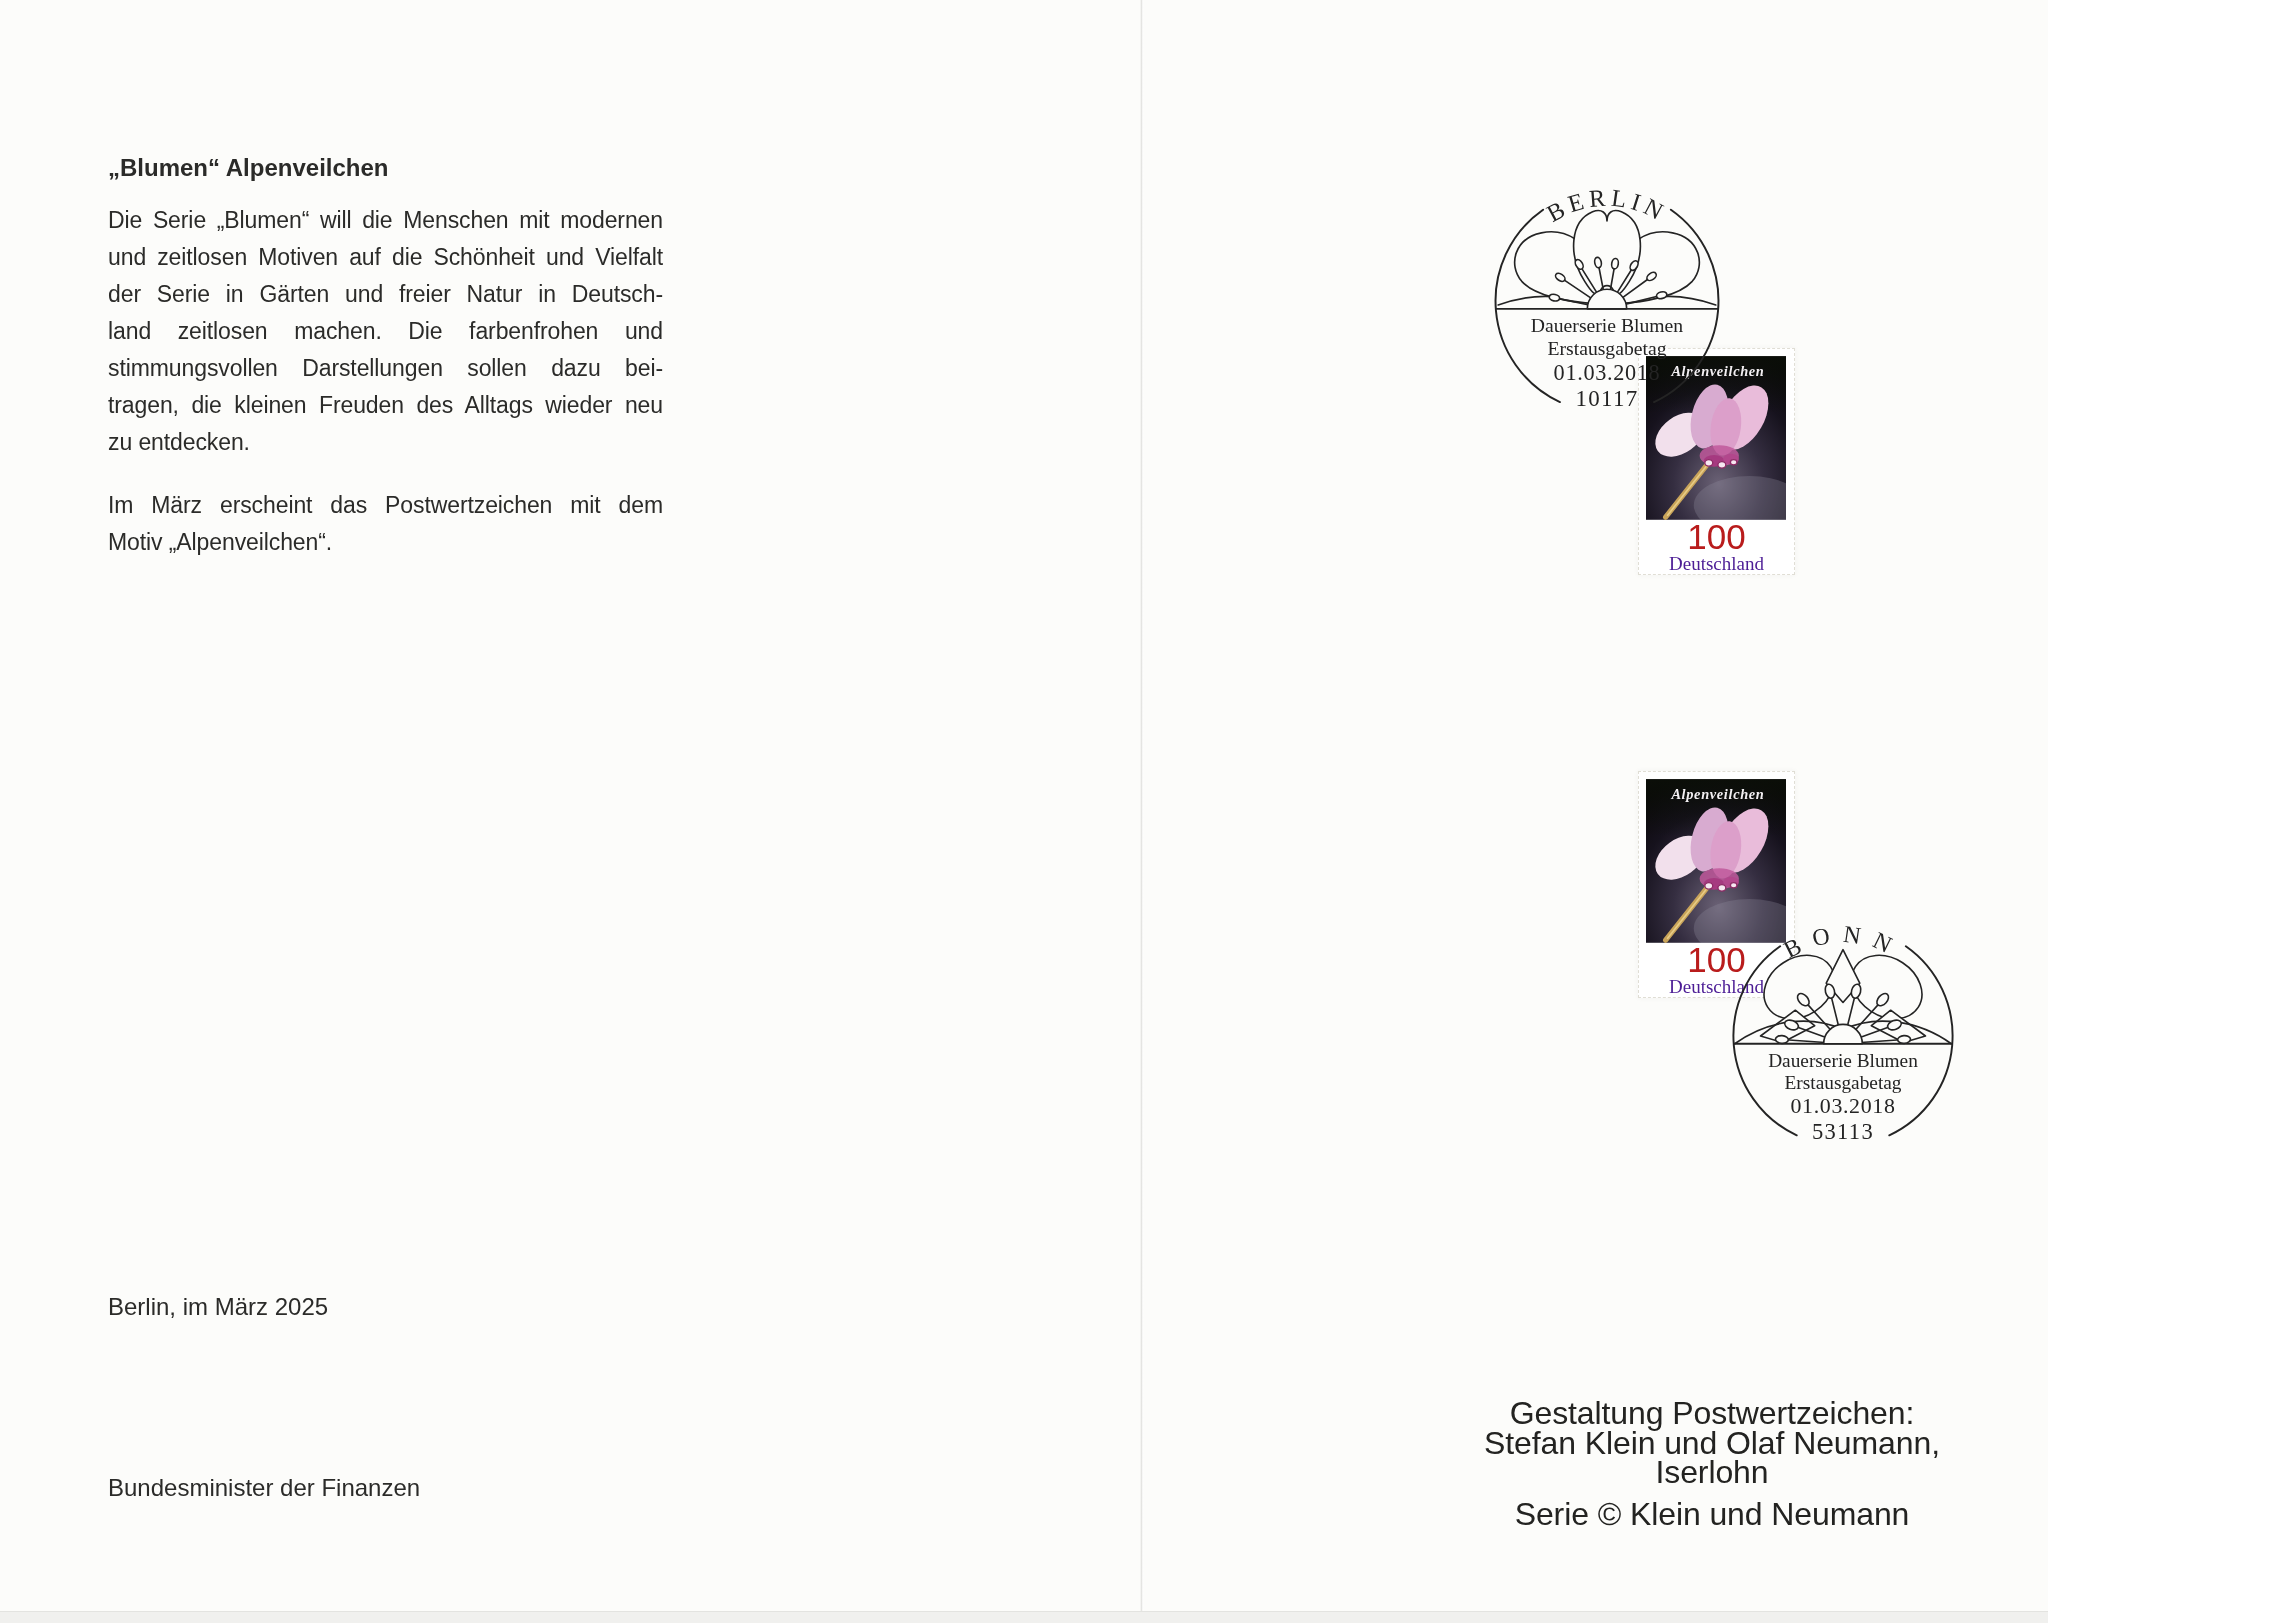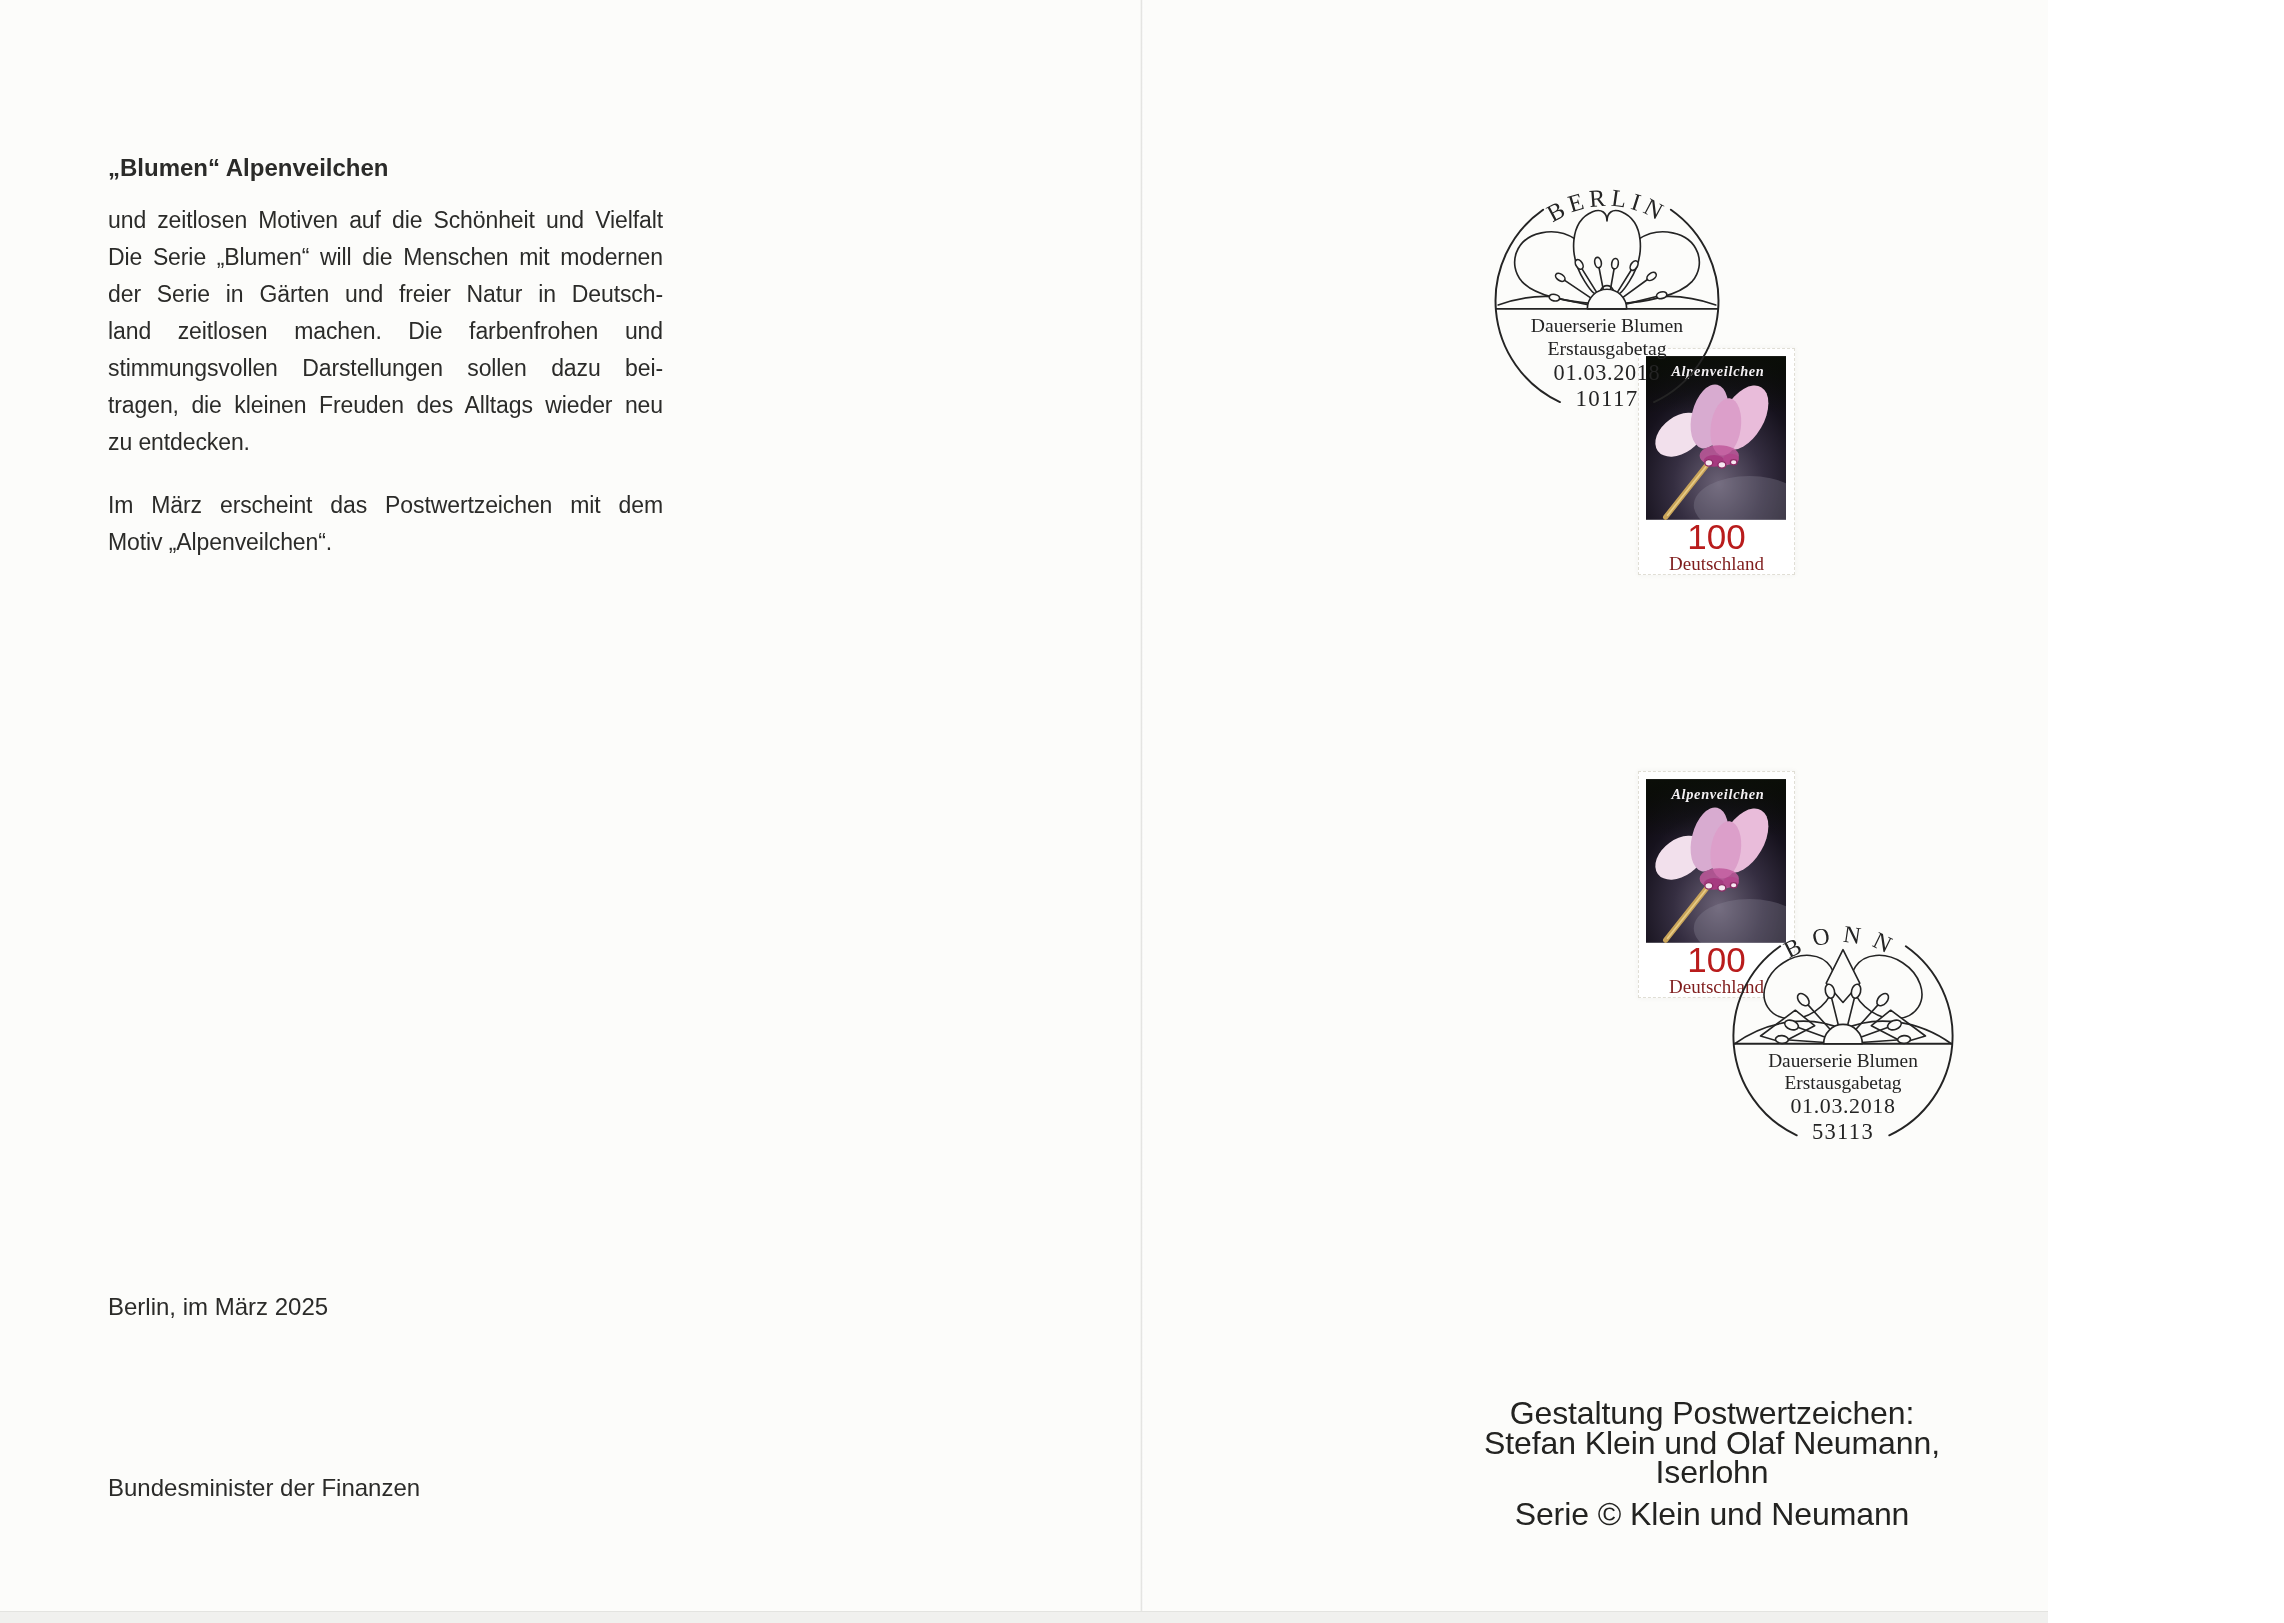--- a/index.html
+++ b/index.html
@@ -36,21 +36,21 @@
   .stamp { position:absolute; width:155px; height:225px; background:#ffffff;
     border:1.3px dashed #e0ded5; box-shadow:0 0 5.2px rgba(60,60,50,0.05); }
   .stamp-1 { left:1638px; top:348px;  z-index:2; }
   .stamp-2 { left:1638px; top:771px; z-index:2; }
   .stamp-photo { position:absolute; left:7.2px; top:6.6px; width:140px; height:164px; display:block; }
   .stamp-title { font-family:"Liberation Serif", serif; font-style:italic; font-weight:bold;
     font-size:22px; fill:#f2eff2; letter-spacing:1px; }
   .stamp-value { position:absolute; left:0; top:172px; width:100%; text-align:center;
     font-family:Liberation Sans, sans-serif; font-size:35px; line-height:31px; color:#b91c1c; }
   .stamp-country { position:absolute; left:0; top:204px; width:100%; text-align:center;
-    font-family:"Liberation Serif", serif; font-size:19px; color:#7f1d1d; }
+    font-family:"Liberation Serif", serif; font-size:19px; color:#4c1d95; }
 
   
   .postmark { position:absolute; z-index:3; }
   .pm-berlin { left:1489px; top:183px;  width:236px; height:236px; }
   .pm-bonn   { left:1727px; top:920px; width:232px; height:232px; }
   .pm-ink  { stroke:#242424; fill:none; }
   .pm-text { font-family:"Liberation Serif", serif; fill:#242424; }
   .pm-city   { font-size:37px; letter-spacing:7px; }
   .pm-bonn .pm-city { letter-spacing:18px; }
   .pm-series { font-size:30px; }
@@ -62,22 +62,22 @@
 <body>
 
 <div id="canvas">
 
   <div class="fold"></div>
 
   <section>
     <h1 class="title">„Blumen“ Alpenveilchen</h1>
 
     <div class="para p1">
+        <div class="tline">Die Serie „Blumen“ will die Menschen mit modernen</div>
         <div class="tline">und zeitlosen Motiven auf die Schönheit und Vielfalt</div>
-        <div class="tline">Die Serie „Blumen“ will die Menschen mit modernen</div>
         <div class="tline">der Serie in Gärten und freier Natur in Deutsch-</div>
         <div class="tline">land zeitlosen machen. Die farbenfrohen und</div>
         <div class="tline">stimmungsvollen Darstellungen sollen dazu bei-</div>
         <div class="tline">tragen, die kleinen Freuden des Alltags wieder neu</div>
         <div class="tline tline-last">zu entdecken.</div>
       </div>
     <div class="para p2">
         <div class="tline">Im März erscheint das Postwertzeichen mit dem</div>
         <div class="tline tline-last">Motiv „Alpenveilchen“.</div>
       </div>

